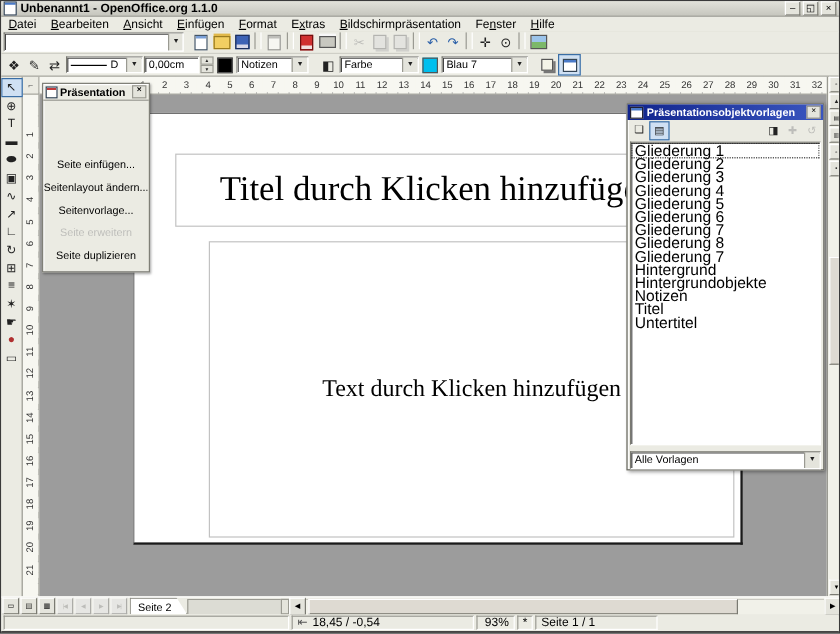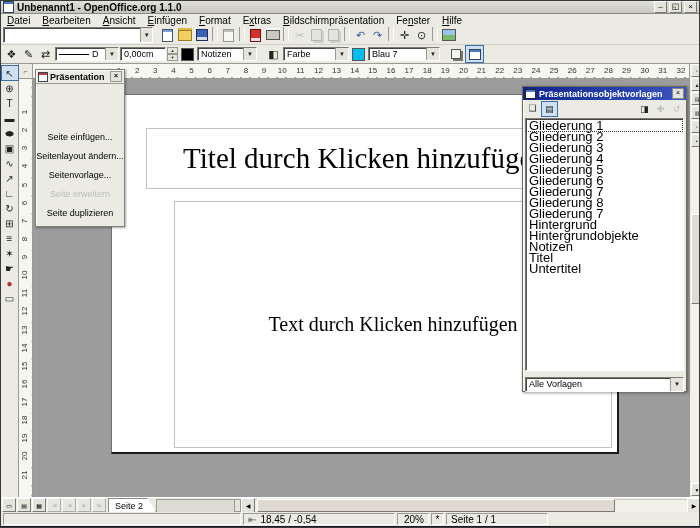--- a/index.html
+++ b/index.html
@@ -539,19 +539,19 @@
     </span>
     <span class="hbtn raised">▶</span>
   </div>
 
   <div class="statusbar">
     <span class="sfield" style="width:238px"></span>
     <span class="sfield" style="width:152px">
       <span style="margin-right:4px;color:#555">⇤</span>
       <span>18,45 / -0,54</span>
     </span>
-    <span class="sfield" style="width:32px;justify-content:flex-end">20%</span>
+    <span class="sfield" style="width:32px;justify-content:flex-end">93%</span>
     <span class="sfield" style="width:13px;justify-content:center">*</span>
     <span class="sfield" style="width:102px">Seite 1 / 1</span>
   </div>
 
   <div class="bottomframe"></div>
 </div>
 
 </body></html>

